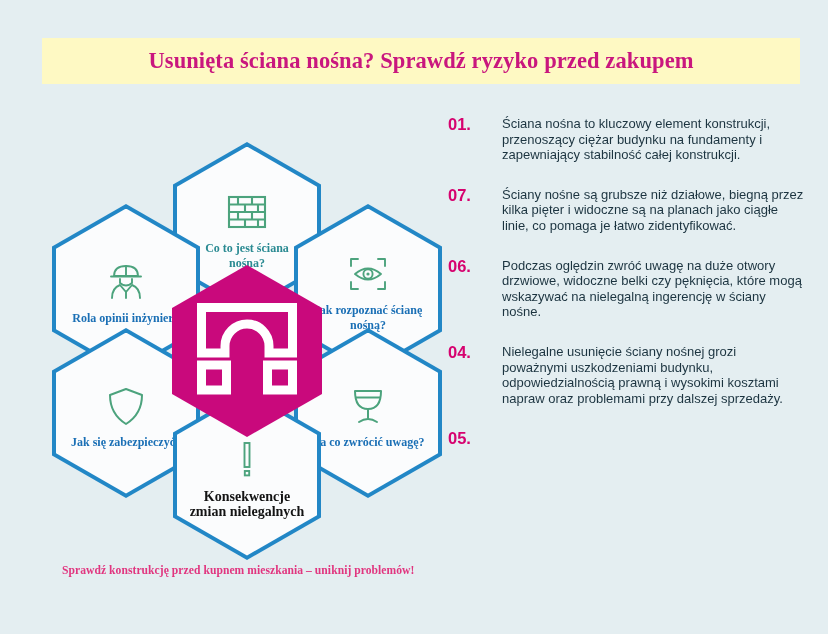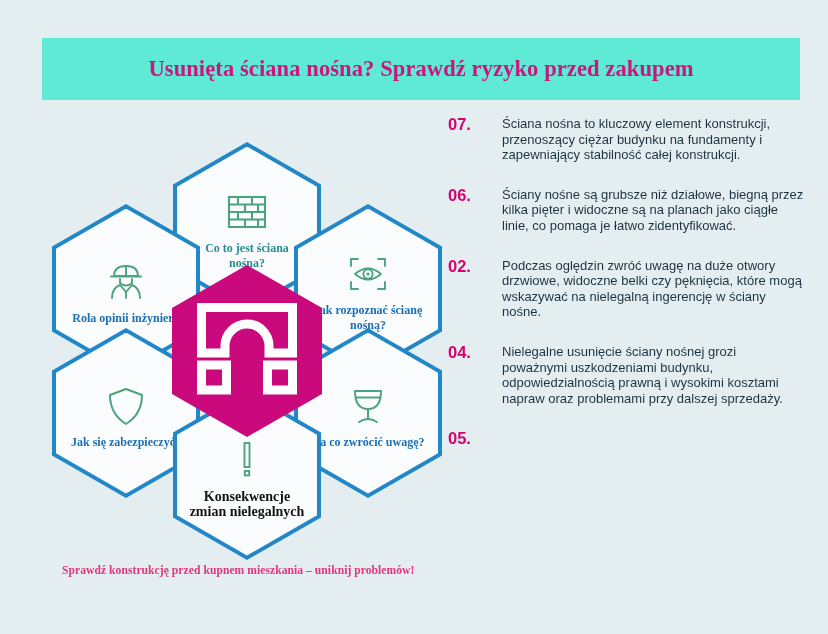--- a/index.html
+++ b/index.html
@@ -14,22 +14,22 @@
     overflow: hidden;
     position: relative;
   }
 
   
   .title-band {
     position: absolute;
     left: 42px;
     top: 38px;
     width: 758px;
-    height: 62px;
-    background: #5eead4;
+    height: 46px;
+    background: #fef9c3;
     display: flex;
     align-items: center;
     justify-content: center;
   }
   .title-text {
     font-family: "Liberation Serif", serif;
     font-weight: bold;
     font-size: 22.5px;
     color: #c9177e;
     letter-spacing: 0.1px;
@@ -268,29 +268,29 @@
           <rect x="6.5" y="64" width="25" height="25"></rect>
           <rect x="72.5" y="64" width="25" height="25"></rect>
         </g>
       </svg>
     </div>
   </div>
 </div>
 
 <div class="list">
   <div class="list-item">
+    <div class="list-num">01.</div>
+    <div class="list-body">Ściana nośna to kluczowy element konstrukcji, przenoszący ciężar budynku na fundamenty i zapewniający stabilność całej konstrukcji.</div>
+  </div>
+  <div class="list-item">
     <div class="list-num">07.</div>
-    <div class="list-body">Ściana nośna to kluczowy element konstrukcji, przenoszący ciężar budynku na fundamenty i zapewniający stabilność całej konstrukcji.</div>
+    <div class="list-body">Ściany nośne są grubsze niż działowe, biegną przez kilka pięter i widoczne są na planach jako ciągłe linie, co pomaga je łatwo zidentyfikować.</div>
   </div>
   <div class="list-item">
     <div class="list-num">06.</div>
-    <div class="list-body">Ściany nośne są grubsze niż działowe, biegną przez kilka pięter i widoczne są na planach jako ciągłe linie, co pomaga je łatwo zidentyfikować.</div>
-  </div>
-  <div class="list-item">
-    <div class="list-num">02.</div>
     <div class="list-body">Podczas oględzin zwróć uwagę na duże otwory drzwiowe, widoczne belki czy pęknięcia, które mogą wskazywać na nielegalną ingerencję w ściany nośne.</div>
   </div>
   <div class="list-item">
     <div class="list-num">04.</div>
     <div class="list-body">Nielegalne usunięcie ściany nośnej grozi poważnymi uszkodzeniami budynku, odpowiedzialnością prawną i wysokimi kosztami napraw oraz problemami przy dalszej sprzedaży.</div>
   </div>
   <div class="list-item">
     <div class="list-num">05.</div>
   </div>
 </div>

